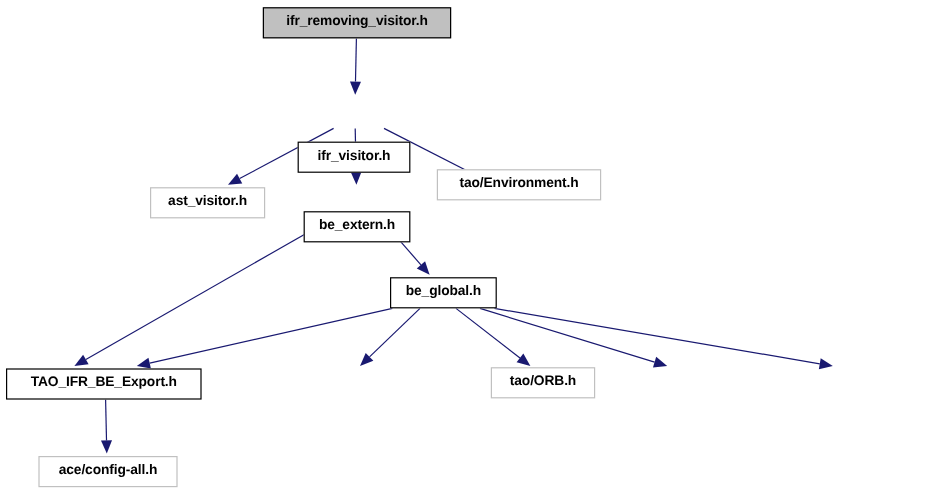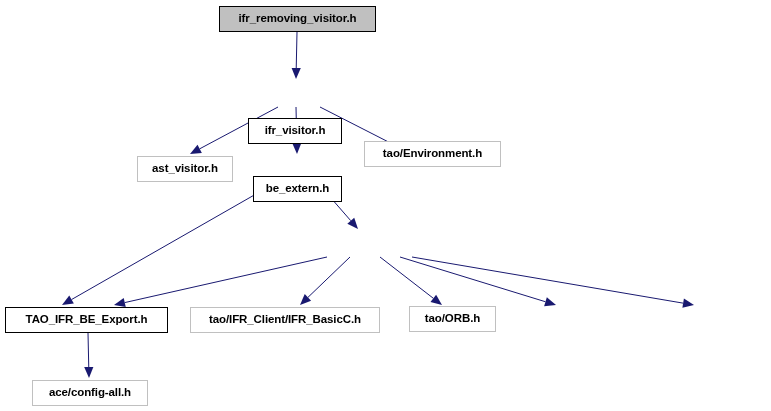--- a/index.html
+++ b/index.html
@@ -105,34 +105,34 @@
         <line x1="88" y1="333" x2="88.75561588986338" y2="367.0027150438523" stroke="#191970" stroke-width="1"></line>
         <polygon points="89,378 84.15675127183798,367.10491203536395 93.35448050788878,366.9005180523406" fill="#191970"></polygon>
       </g>
     </svg>
 <div class="gnode root" style="left: 219px; top: 6px; width: 157px; height: 26px;">
       <span class="gnode-label">ifr_removing_visitor.h</span>
     </div>
     <div class="gnode solid" style="left: 248px; top: 72px; width: 94px; height: 26px; margin-top: 46px;">
       <span class="gnode-label">ifr_visitor.h</span>
     </div>
-    <div class="gnode light" style="left: 137px; top: 156px; width: 96px; height: 26px;">
+    <div class="gnode light" style="left: 125px; top: 156px; width: 96px; height: 26px;">
       <span class="gnode-label">ast_visitor.h</span>
     </div>
     <div class="gnode solid" style="left: 253px; top: 156px; width: 89px; height: 26px; margin-top: 20px;">
       <span class="gnode-label">be_extern.h</span>
     </div>
     <div class="gnode light" style="left: 364px; top: 141px; width: 137px; height: 26px;">
       <span class="gnode-label">tao/Environment.h</span>
     </div>
+    <div class="gnode solid" style="left: 325px; top: 231px; width: 89px; height: 26px;">
+      <span class="gnode-label">be_global.h</span>
+    </div>
     <div class="gnode solid" style="left: 5px; top: 307px; width: 163px; height: 26px;">
       <span class="gnode-label">TAO_IFR_BE_Export.h</span>
-    </div>
-    <div class="gnode light" style="left: 190px; top: 307px; width: 190px; height: 26px;">
-      <span class="gnode-label">tao/IFR_Client/IFR_BasicC.h</span>
     </div>
     <div class="gnode light" style="left: 409px; top: 306px; width: 87px; height: 26px;">
       <span class="gnode-label">tao/ORB.h</span>
     </div>
     <div class="gnode light" style="left: 32px; top: 380px; width: 116px; height: 26px; align-items: center;">
       <span class="gnode-label">ace/config-all.h</span>
     </div>
   </div>
 
 </body></html>

